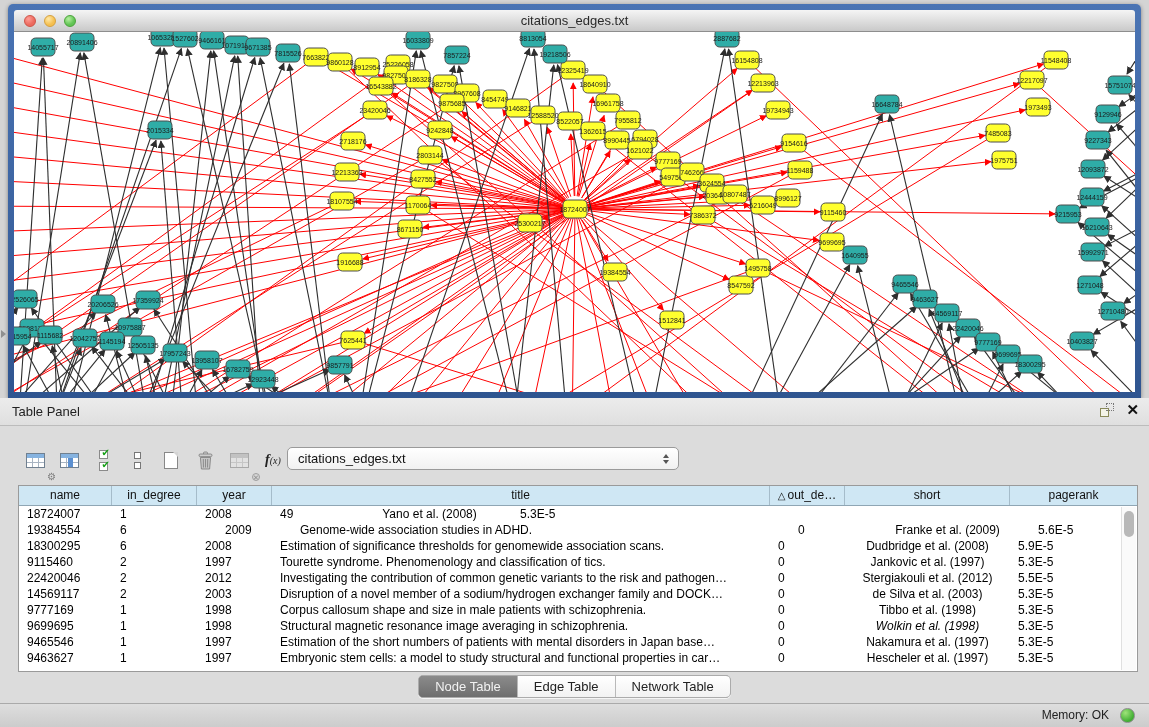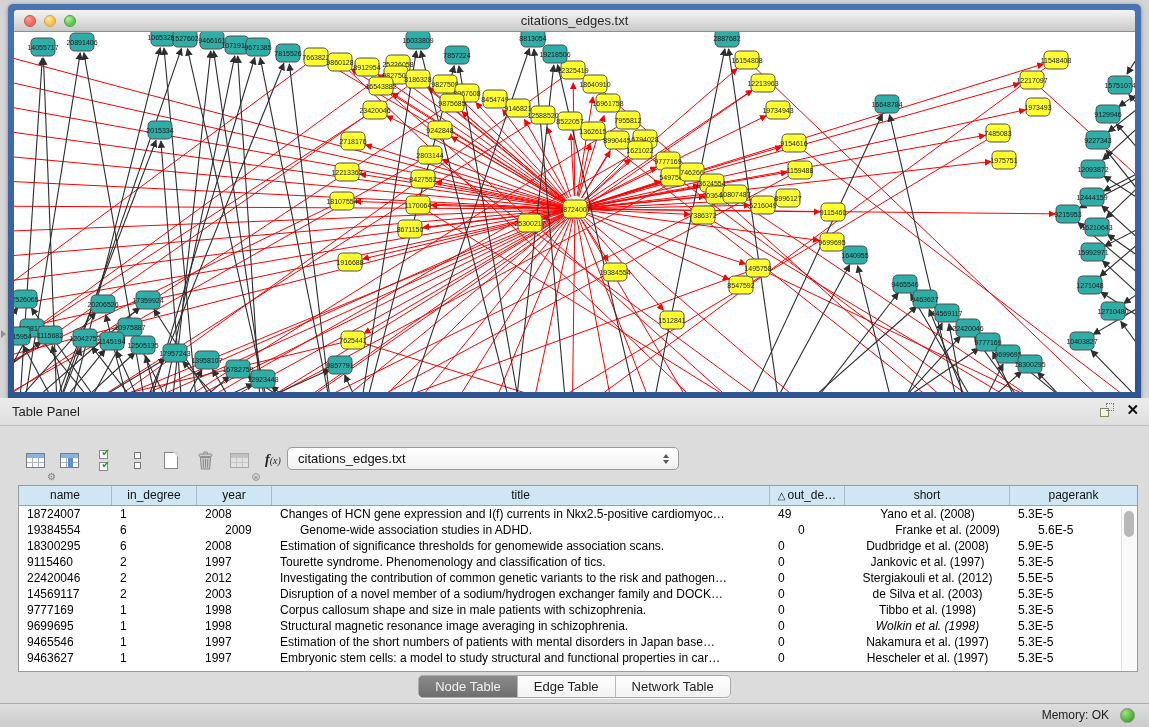--- a/index.html
+++ b/index.html
@@ -871,21 +871,20 @@
         <div class="th" style="width: 498px;">title</div>
         <div class="th" style="width: 75px;"><span class="sortglyph">△</span>out_de…</div>
         <div class="th" style="width: 165px;">short</div>
         <div class="th" style="width: 95px;">pagerank</div>
       </div>
     <div id="tbody">
         <div class="trow">
           <div class="td" style="width: 93px;">18724007</div>
           <div class="td" style="width: 85px;">1</div>
           <div class="td" style="width: 75px;">2008</div>
-          <div class="td" style="width: 498px;">Changes of HCN gene expression and I(f) currents in Nkx2.5-positive cardiomyoc…</div>
           <div class="td" style="width: 75px;">49</div>
           <div class="td center" style="width: 165px;">Yano et al. (2008)</div>
           <div class="td" style="width: 95px;">5.3E-5</div>
         </div>
         <div class="trow">
           <div class="td" style="width: 93px;">19384554</div>
           <div class="td" style="width: 85px;">6</div>
           <div class="td" style="width: 75px; margin-left: 20px;">2009</div>
           <div class="td" style="width: 498px;">Genome-wide association studies in ADHD.</div>
           <div class="td" style="width: 75px;">0</div>

